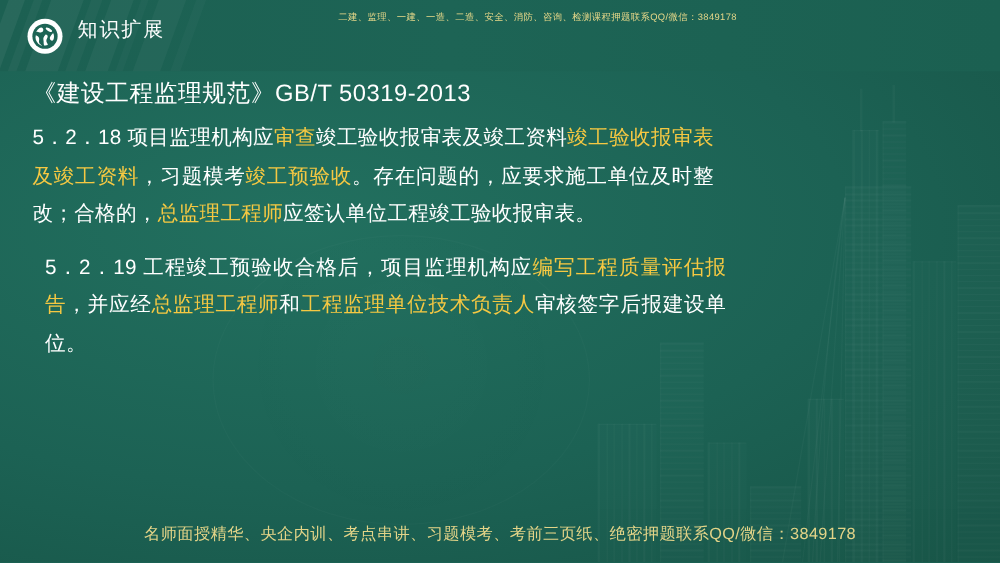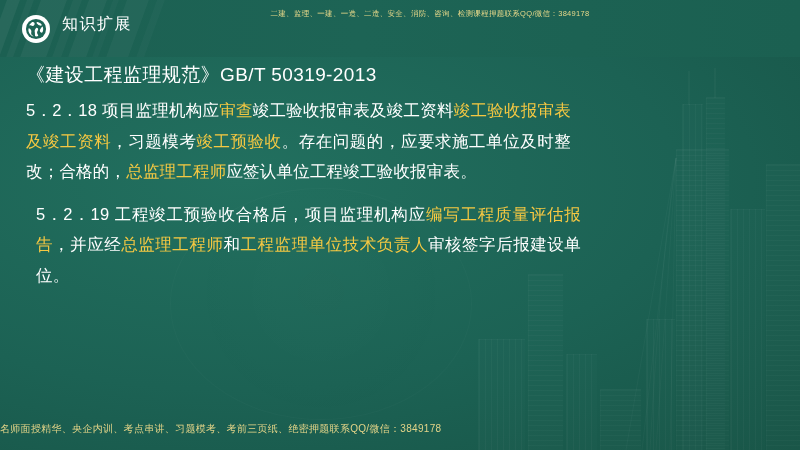--- a/index.html
+++ b/index.html
@@ -177,21 +177,22 @@
   }
   .hl {
     color: #f5c842;
   }
 
   .promo-bottom {
     position: absolute;
     left: 0;
     right: 0;
     bottom: 14px;
-    font-size: 10px;
+    text-align: center;
+    font-size: 13px;
     color: #e3d488;
     letter-spacing: 0.3px;
     z-index: 5;
     white-space: nowrap;
   }
 </style>
 </head>
 <body>
 
 <div id="slide">

